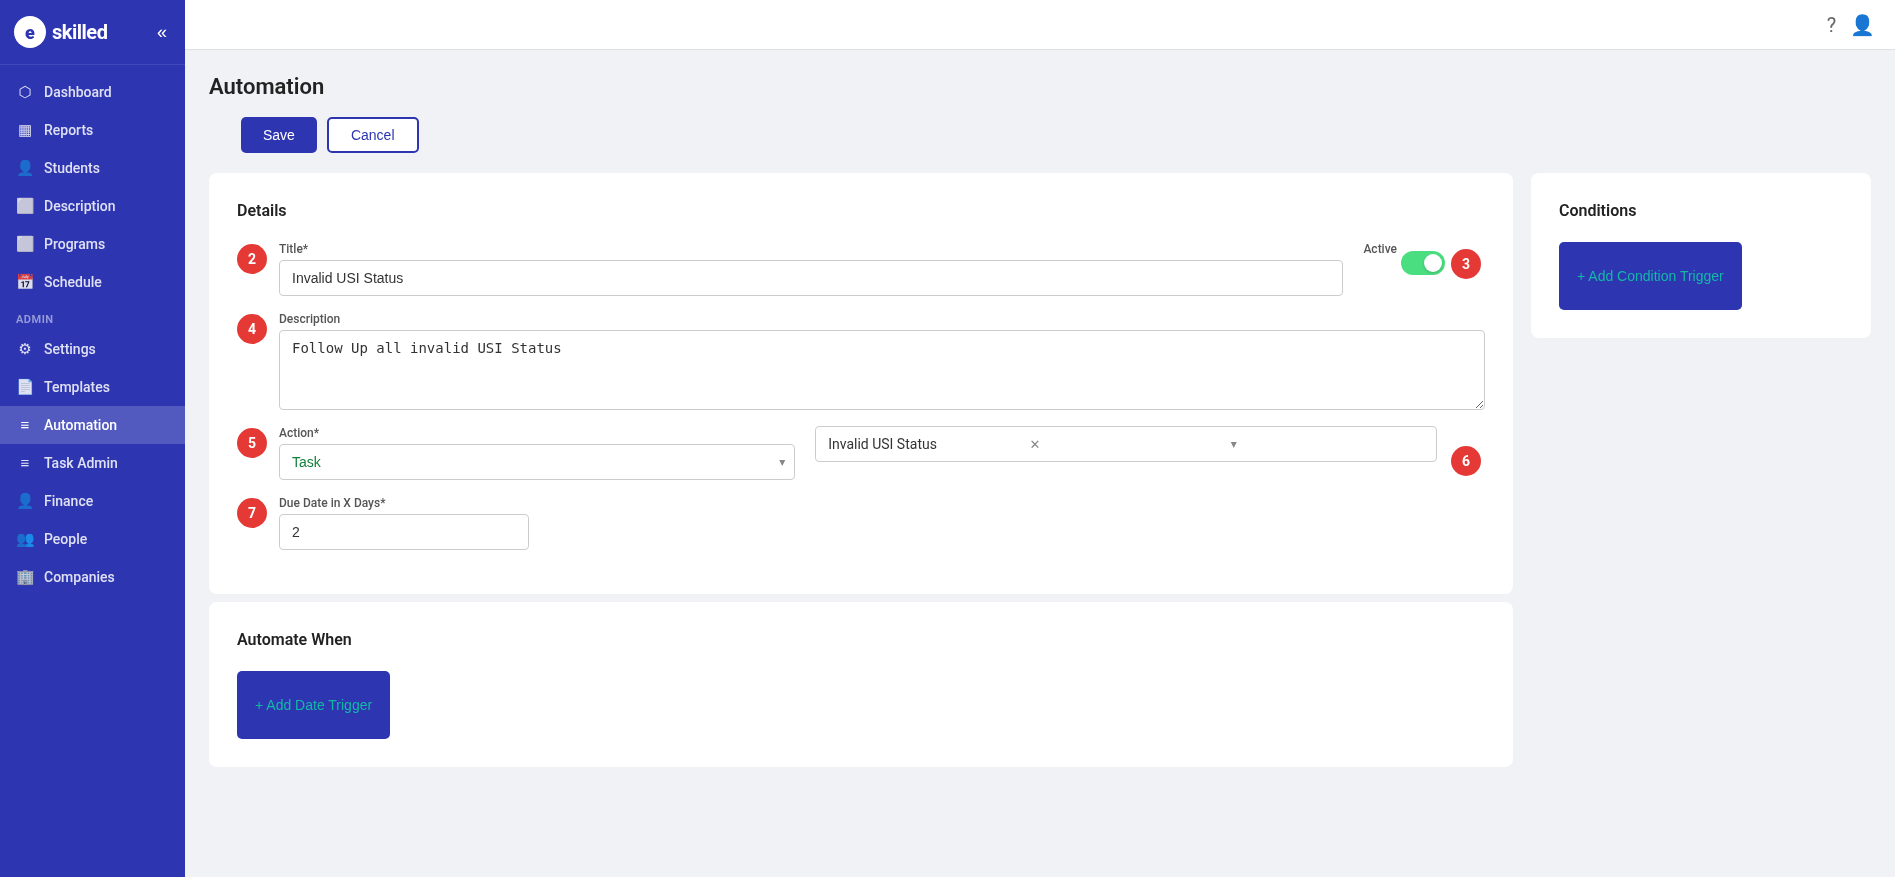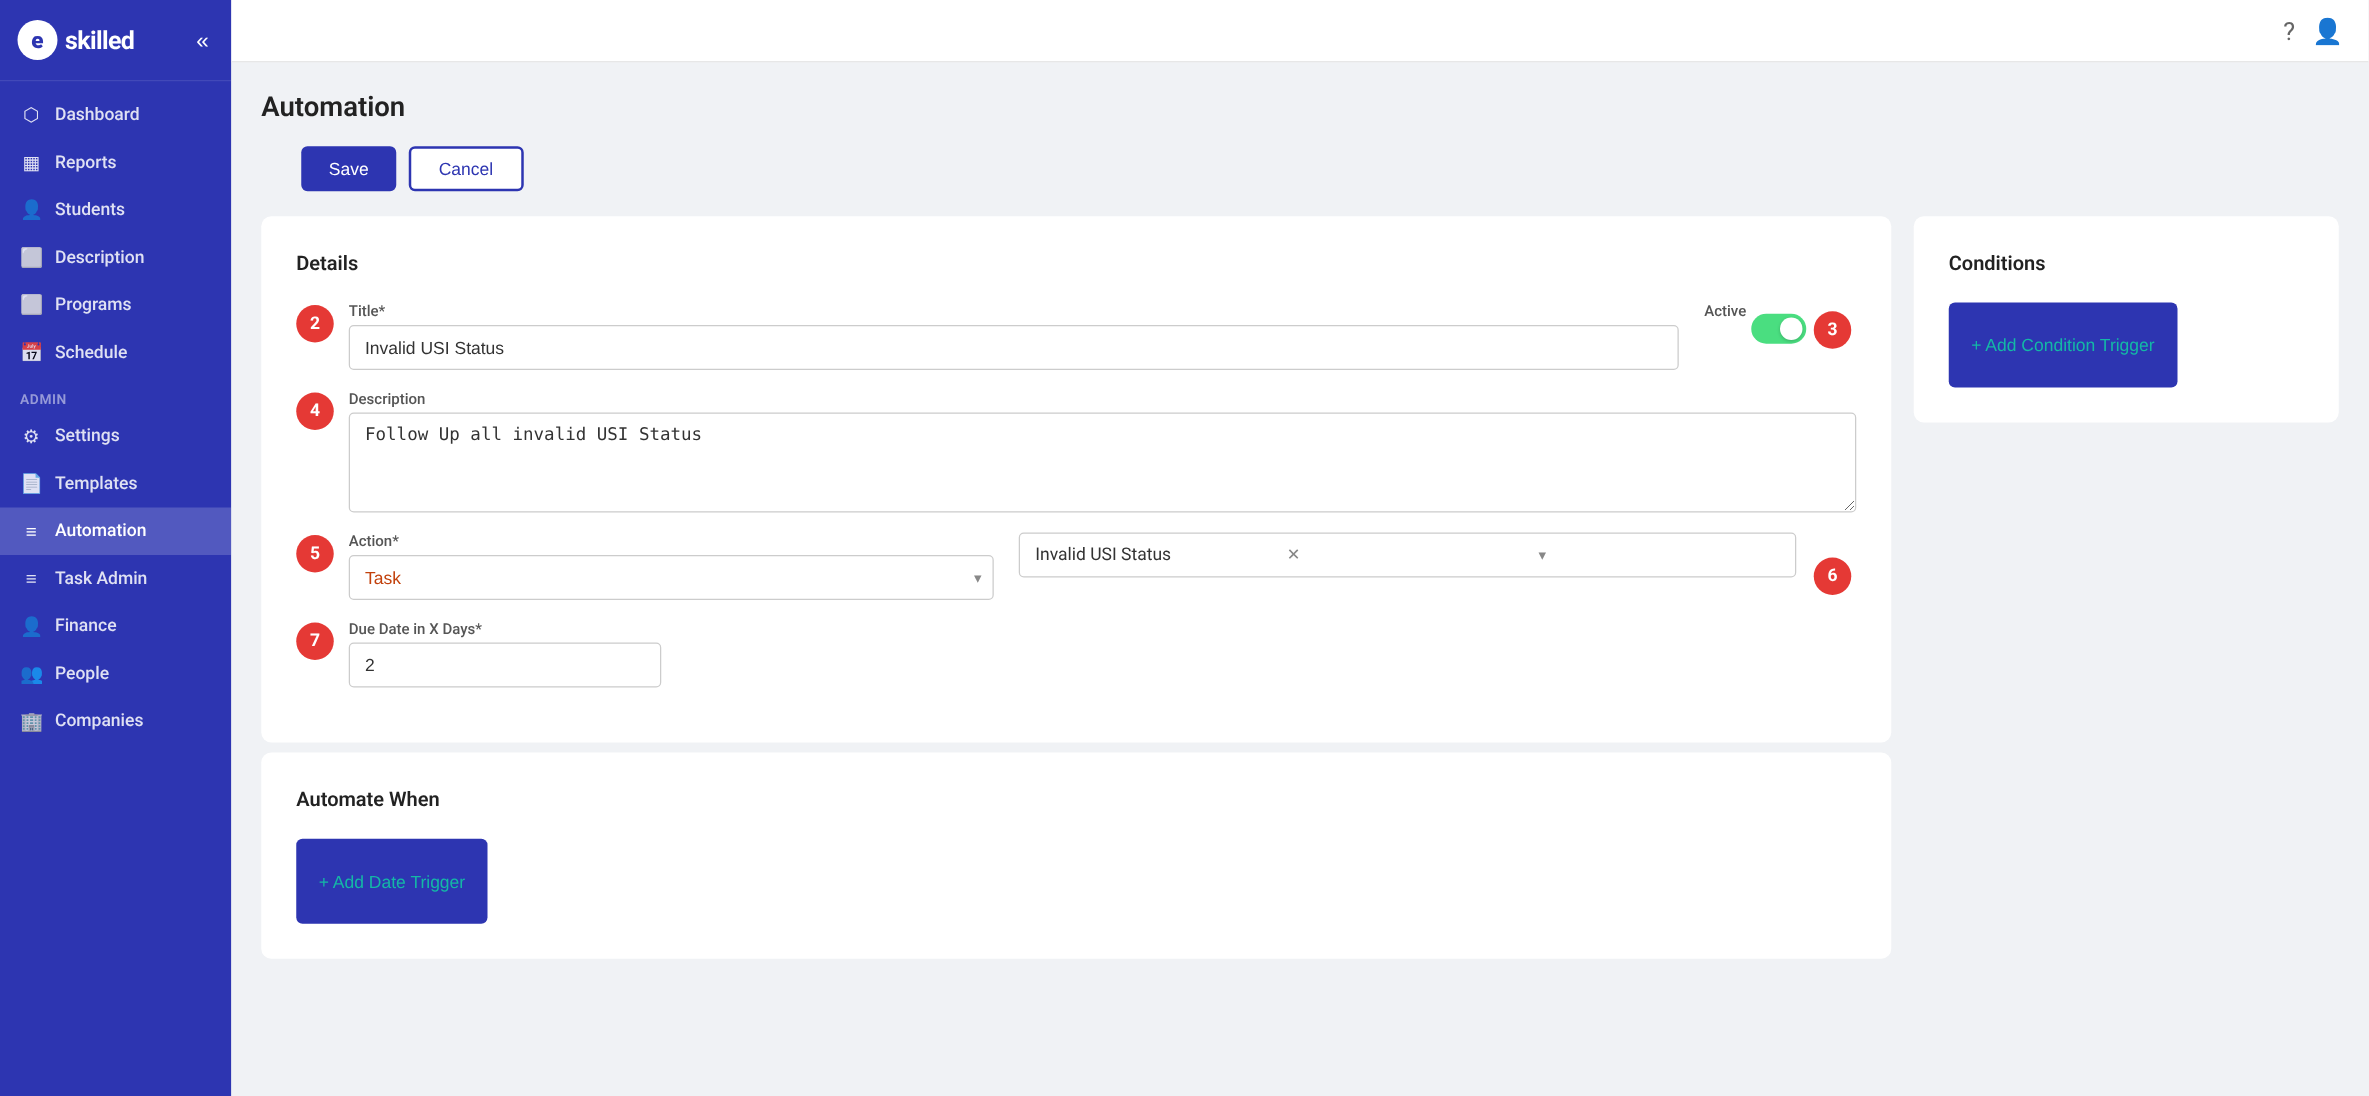--- a/index.html
+++ b/index.html
@@ -179,21 +179,21 @@
       min-height: 80px;
       width: 100%;
       outline: none;
     }
 
     .form-select {
       border: 1px solid #ccc;
       border-radius: 4px;
       padding: 9px 12px;
       font-size: 14px;
-      color: #c2410c;
+      color: #15803d;
       background: white;
       outline: none;
       appearance: none;
       -webkit-appearance: none;
       cursor: pointer;
       width: 100%;
     }
 
     
     .select-wrapper {

